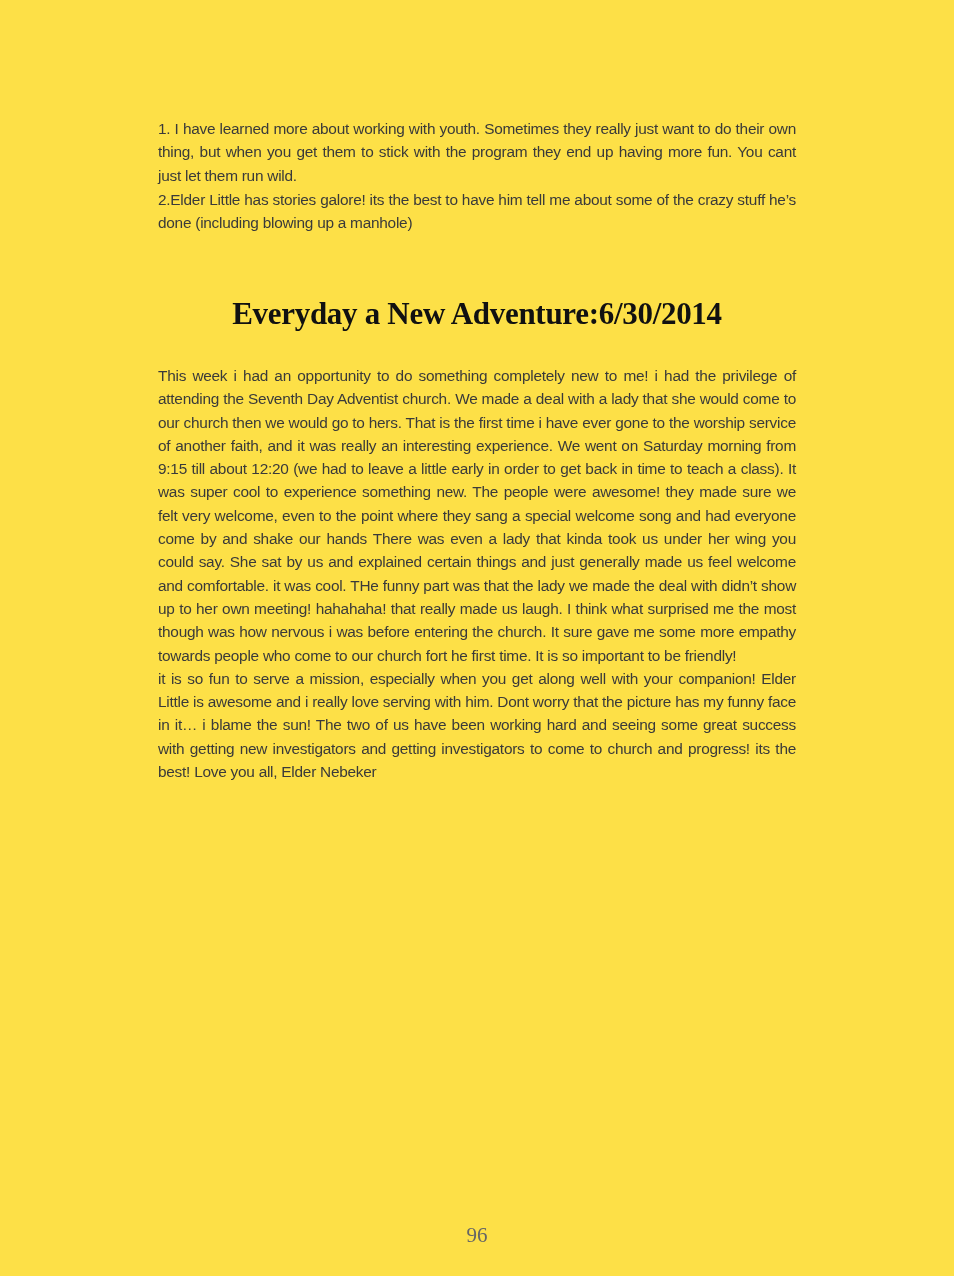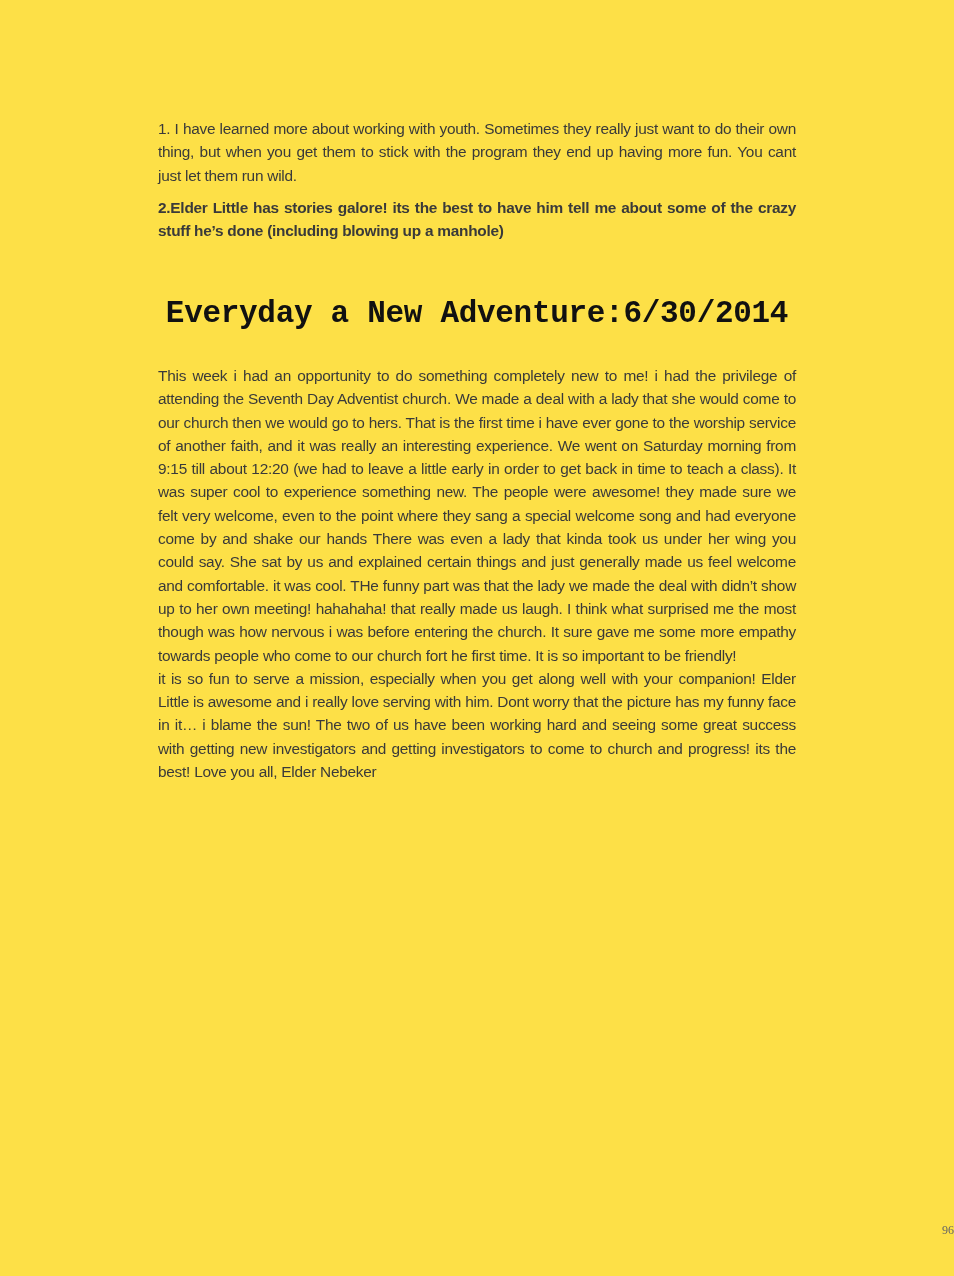--- a/index.html
+++ b/index.html
@@ -9,38 +9,38 @@
   .para {
     font-family: "Liberation Sans", sans-serif;
     font-size: 15.4px;
     line-height: 23.3px;
     color: #3a3a3a;
     text-align: justify;
     margin: 0;
     letter-spacing: -0.25px;
   }
   .p1 { top: 117px; }
-  .p2 { top: 196px; font-weight: bold; }
+  .p2 { top: 188px; }
   .title {
     position: absolute; left: 0; width: 954px; top: 296px;
     text-align: center;
-    font-family: Liberation Mono, monospace;
+    font-family: Liberation Serif, serif;
     font-weight: bold;
     font-size: 31px;
     color: #111;
     letter-spacing: -0.3px;
     margin: 0;
   }
   .body-text { top: 364px; }
   .body-text .para { margin: 0; }
   .pagenum {
     position: absolute; left: 0; width: 954px; top: 1223px;
-    text-align: right;
+    text-align: center;
     font-family: "Liberation Serif", serif;
-    font-size: 12px;
+    font-size: 21px;
     color: #666;
   }
 </style>
 </head>
 <body>
 
 <div class="page">
   <p class="col para p1">1. I have learned more about working with youth. Sometimes they really just want to do their own thing, but when you get them to stick with the program they end up having more fun. You cant just let them run wild.</p>
   <p class="col para p2">2.Elder Little has stories galore! its the best to have him tell me about some of the crazy stuff he’s done (including blowing up a manhole)</p>
 

